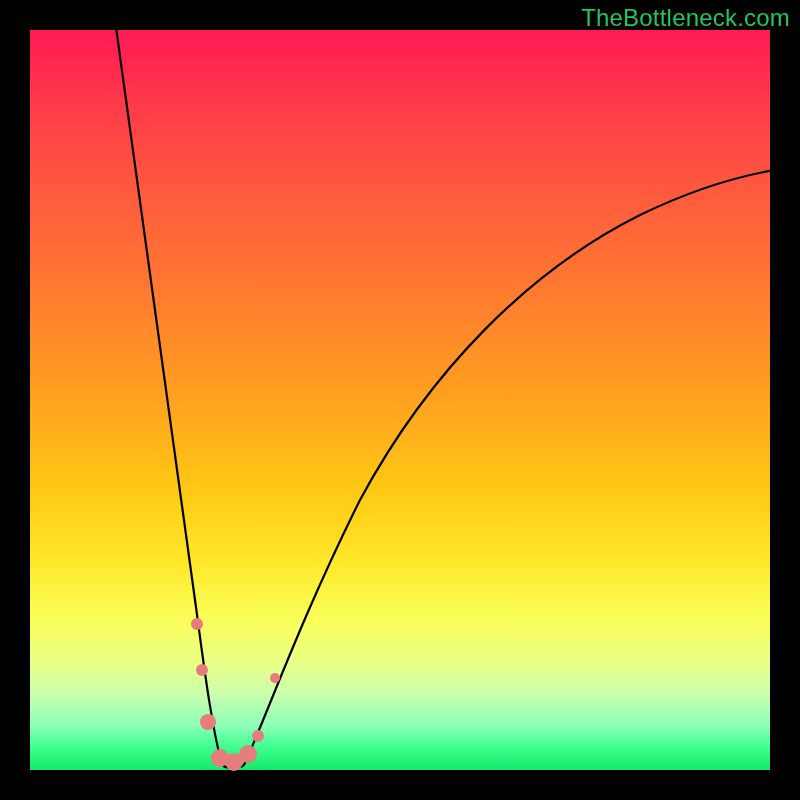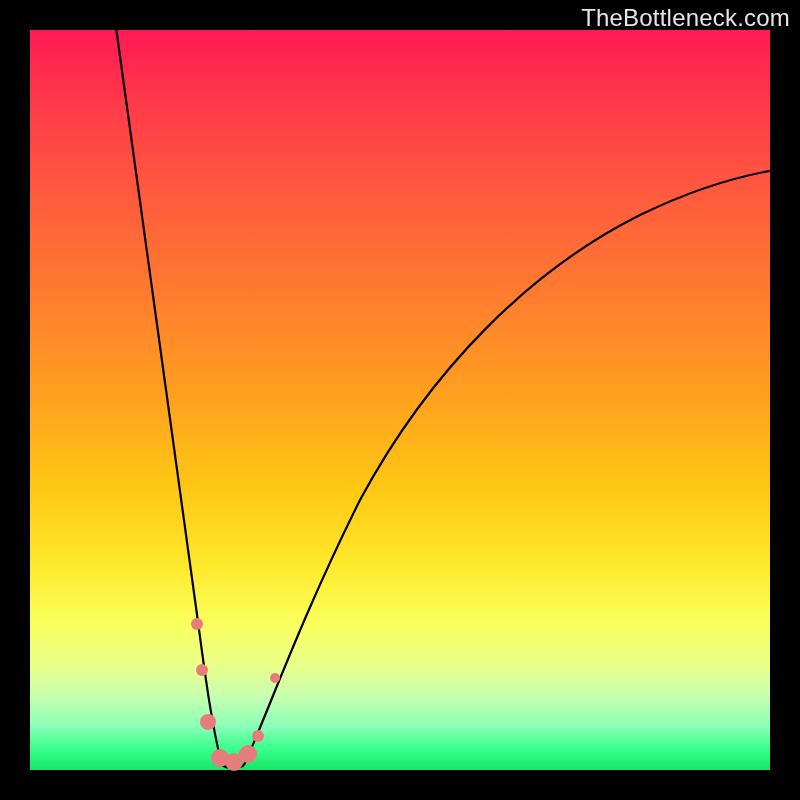--- a/index.html
+++ b/index.html
@@ -39,21 +39,21 @@
       #8cffb8 94%,
       #3dff8e 97%,
       #15e86a 100%
     );
   }
   .watermark {
     position: absolute;
     top: 4px;
     right: 10px;
     font-size: 24px;
-    color: #e5e5e5;
+    color: #22c55e;
     font-weight: 400;
     letter-spacing: 0.2px;
     user-select: none;
   }
   svg.curve {
     position: absolute;
     left: 0;
     top: 0;
     width: 740px;
     height: 740px;

